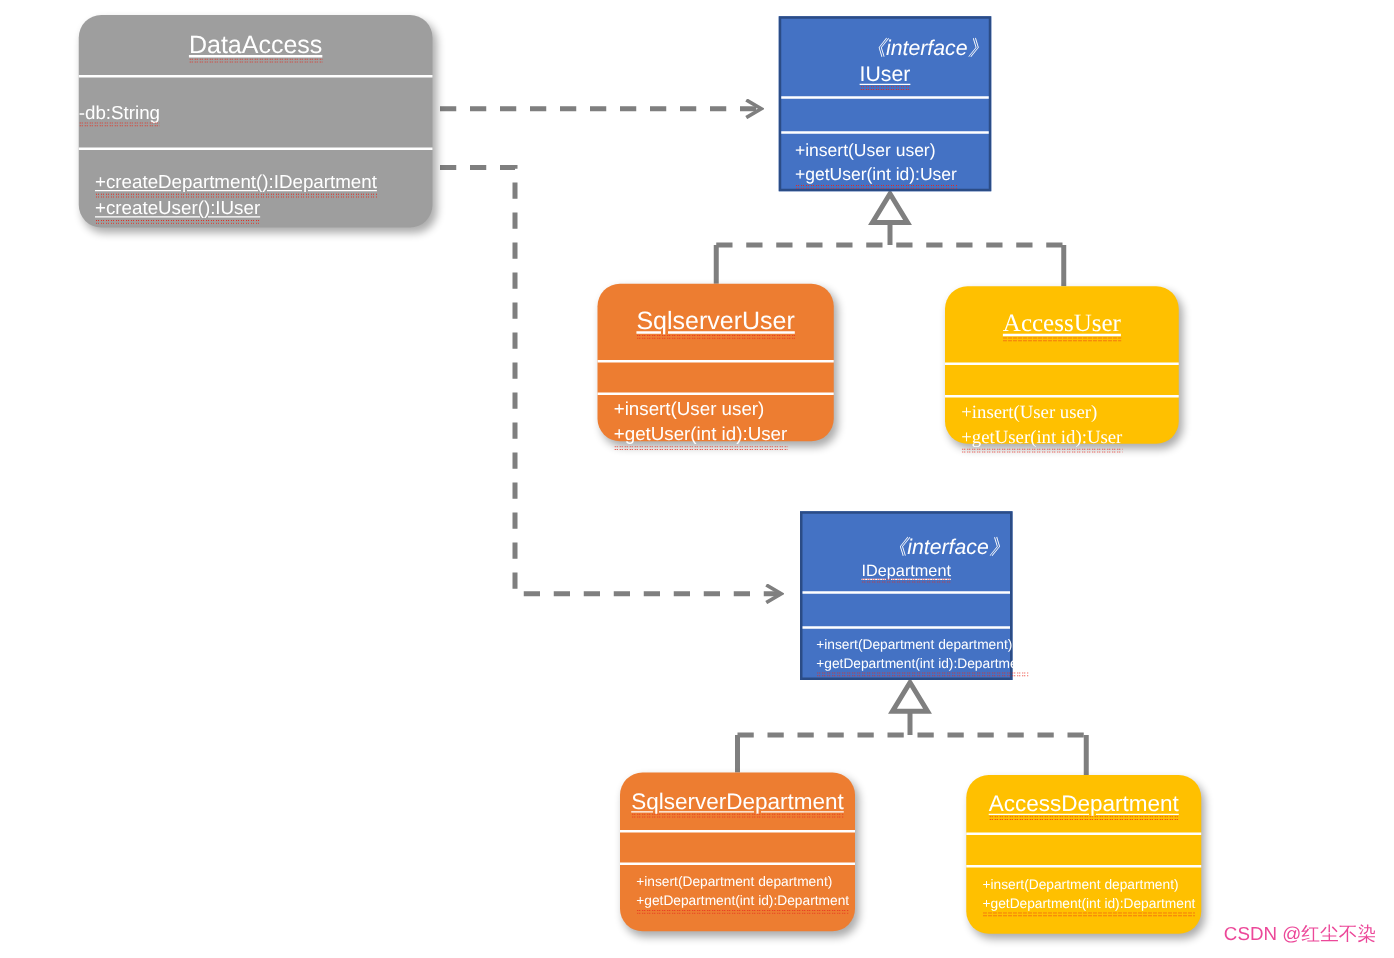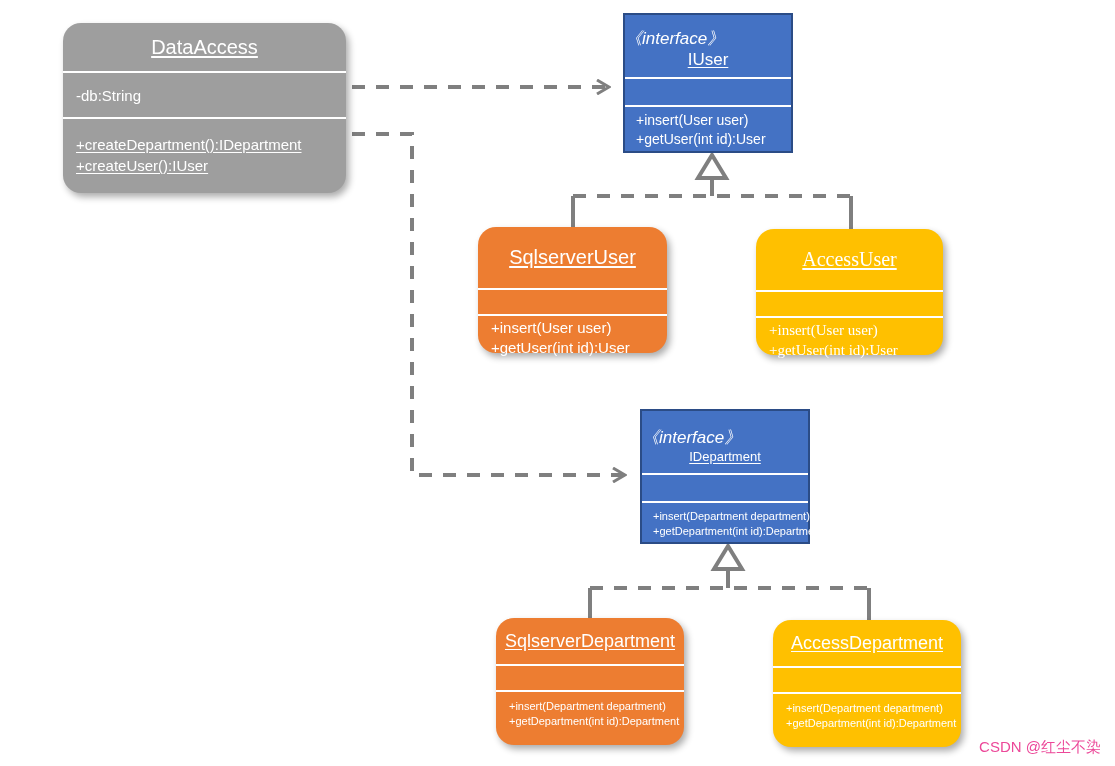--- a/index.html
+++ b/index.html
@@ -43,21 +43,21 @@
     background: #ffffff;
     width: 100%;
     flex: none;
   }
   .title-line {
     text-align: center;
     white-space: nowrap;
   }
   .stereotype {
     font-style: italic;
-    text-align: left;
+    text-align: right;
     white-space: nowrap;
   }
   .member-line {
     white-space: nowrap;
   }
 
   
   .sq {
     position: relative;
     display: inline-block;
@@ -82,32 +82,32 @@
 
   
   .rounded {
     border-radius: 18px;
     box-shadow: 3px 4px 7px rgba(0,0,0,0.33);
   }
   .squared {
     border: 2px solid #2b4c86;
   }
 
-  #box-dataaccess { left: 63px;  top: 23px;  width: 283px; height: 170px; background: #9e9e9e; }
+  #box-dataaccess { left: 63px;  top: 12px;  width: 283px; height: 170px; background: #9e9e9e; }
   #box-iuser      { left: 623px; top: 13px;  width: 170px; height: 140px; background: #4472c4; }
   #box-sqluser    { left: 478px; top: 227px; width: 189px; height: 126px; background: #ed7d31; }
   #box-accessuser { left: 756px; top: 229px; width: 187px; height: 126px; background: #ffc000; font-family: Liberation Serif, serif; }
   #box-idept      { left: 640px; top: 409px; width: 170px; height: 135px; background: #4472c4; }
   #box-sqldept    { left: 496px; top: 618px; width: 188px; height: 127px; background: #ed7d31; }
   #box-accessdept { left: 773px; top: 620px; width: 188px; height: 127px; background: #ffc000; }
 
   
   #box-dataaccess .c-title { height: 48px; }
   #box-dataaccess .c-title .title-line { font-size: 20px; }
-  #box-dataaccess .c-attrs { height: 44px; padding-left: 13px; }
+  #box-dataaccess .c-attrs { height: 56px; }
   #box-dataaccess .c-attrs .member-line { font-size: 15px; }
   #box-dataaccess .c-ops { height: 72px; padding-left: 13px; }
   #box-dataaccess .c-ops .member-line { font-size: 15px; line-height: 21px; }
 
   
   #box-iuser .c-title { height: 62px; padding-top: 5px; }
   #box-iuser .c-title .stereotype { font-size: 17px; }
   #box-iuser .c-title .title-line { font-size: 17px; }
   #box-iuser .c-empty { height: 26px; }
   #box-iuser .c-ops { height: 46px; padding-left: 11px; }

